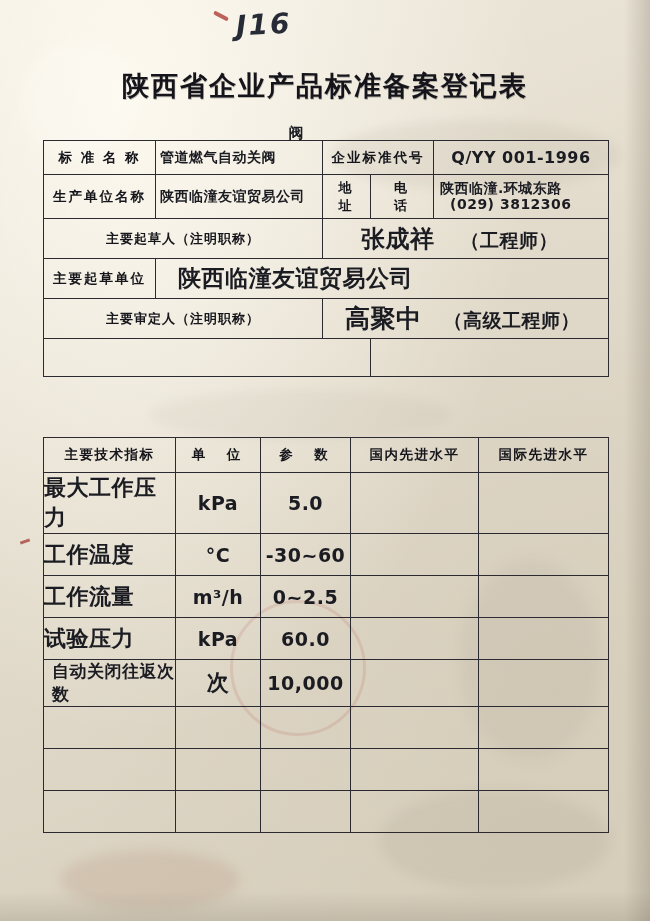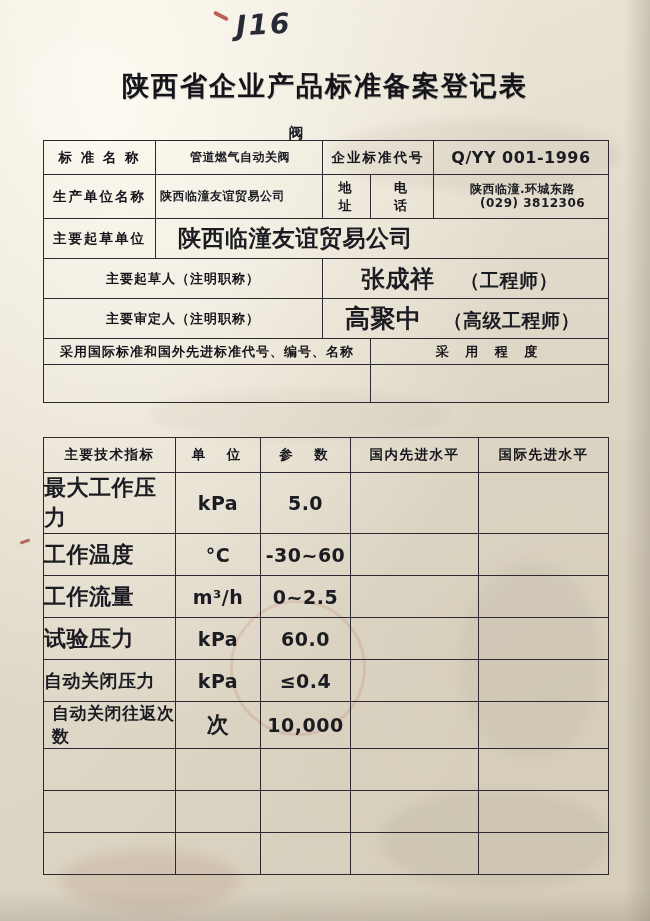--- a/index.html
+++ b/index.html
@@ -140,21 +140,21 @@
 
   .small-lbl {
     font-family: "DejaVu Serif", serif;
     font-size: 13px;
     letter-spacing: 3px;
     text-align: center;
     color: #15151b;
     font-weight: 700;
   }
 
-  .hand-sm { font-size: 12px; margin-left: 30px; }
+  .hand-sm { font-size: 14px; }
   .hand-md { font-size: 16px; }
   .hand-lg { font-size: 23px; }
 
   
   .two-line span { display: block; line-height: 1.1; }
 
   .tech-head td {
     height: 34px;
   }
 
@@ -231,48 +231,44 @@
         <td class="hand hand-sm" style="padding-left:4px;">陕西临潼友谊贸易公司</td>
         <td class="small-lbl">地　　址</td>
         <td class="small-lbl">电　　话</td>
         <td class="two-line" style="padding-left:6px;">
           <span class="hand hand-sm">陕西临潼.环城东路</span>
           <span class="hand hand-sm" style="padding-left:10px;">(029) 3812306</span>
         </td>
       </tr>
 
       <tr class="r3">
-        <td class="lbl">主要起草单位</td>
-        <td colspan="4" class="hand hand-lg" style="padding-left:22px;">陕西临潼友谊贸易公司</td>
-      </tr>
-
-      <tr class="r3">
         <td colspan="2" class="lbl" style="letter-spacing:1px;font-size:13px;">主要起草人（注明职称）</td>
         <td colspan="3">
           <div style="display:flex;align-items:baseline;padding-left:38px;">
             <span class="hand" style="font-size:24px;">张成祥</span>
             <span class="hand" style="font-size:19px;margin-left:26px;">（工程师）</span>
           </div>
         </td>
+      </tr>
+
+      <tr class="r3">
+        <td class="lbl">主要起草单位</td>
+        <td colspan="4" class="hand hand-lg" style="padding-left:22px;">陕西临潼友谊贸易公司</td>
       </tr>
 
       <tr class="r3">
         <td colspan="2" class="lbl" style="letter-spacing:1px;font-size:13px;">主要审定人（注明职称）</td>
         <td colspan="3">
           <div style="display:flex;align-items:baseline;padding-left:22px;">
             <span class="hand" style="font-size:25px;">高聚中</span>
             <span class="hand" style="font-size:19px;margin-left:22px;">（高级工程师）</span>
           </div>
         </td>
       </tr>
 
-      <tr style="height:26px;">
-        <td colspan="3" class="lbl" style="letter-spacing:1px;font-size:13px;">采用国际标准和国外先进标准代号、编号、名称</td>
-        <td colspan="2" class="lbl lbl-sp" style="font-size:13px;">采 用 程 度</td>
-      </tr>
 
       <tr style="height:38px;">
         <td colspan="3" class="hand hand-sm"></td>
         <td colspan="2" class="hand hand-sm"></td>
       </tr>
     </tbody>
   </table>
 
   <table id="form" style="top:437px;">
     <colgroup>
@@ -313,27 +309,20 @@
         <td class="hand"></td>
       </tr>
       <tr class="tech-row">
         <td class="hand idx-label">试验压力</td>
         <td class="hand unit">kPa</td>
         <td class="hand param">60.0</td>
         <td class="hand"></td>
         <td class="hand"></td>
       </tr>
       <tr class="tech-row">
-        <td class="hand idx-label" style="font-size:18px;">自动关闭压力</td>
-        <td class="hand unit">kPa</td>
-        <td class="hand param">≤0.4</td>
-        <td class="hand"></td>
-        <td class="hand"></td>
-      </tr>
-      <tr class="tech-row">
         <td class="hand" style="padding-left:8px;font-size:17px;">自动关闭往返次数</td>
         <td class="hand unit" style="font-size:22px;">次</td>
         <td class="hand param">10,000</td>
         <td class="hand"></td>
         <td class="hand"></td>
       </tr>
       <tr class="blank-row">
         <td class="hand idx-label"></td>
         <td class="hand unit"></td>
         <td class="hand param"></td>

